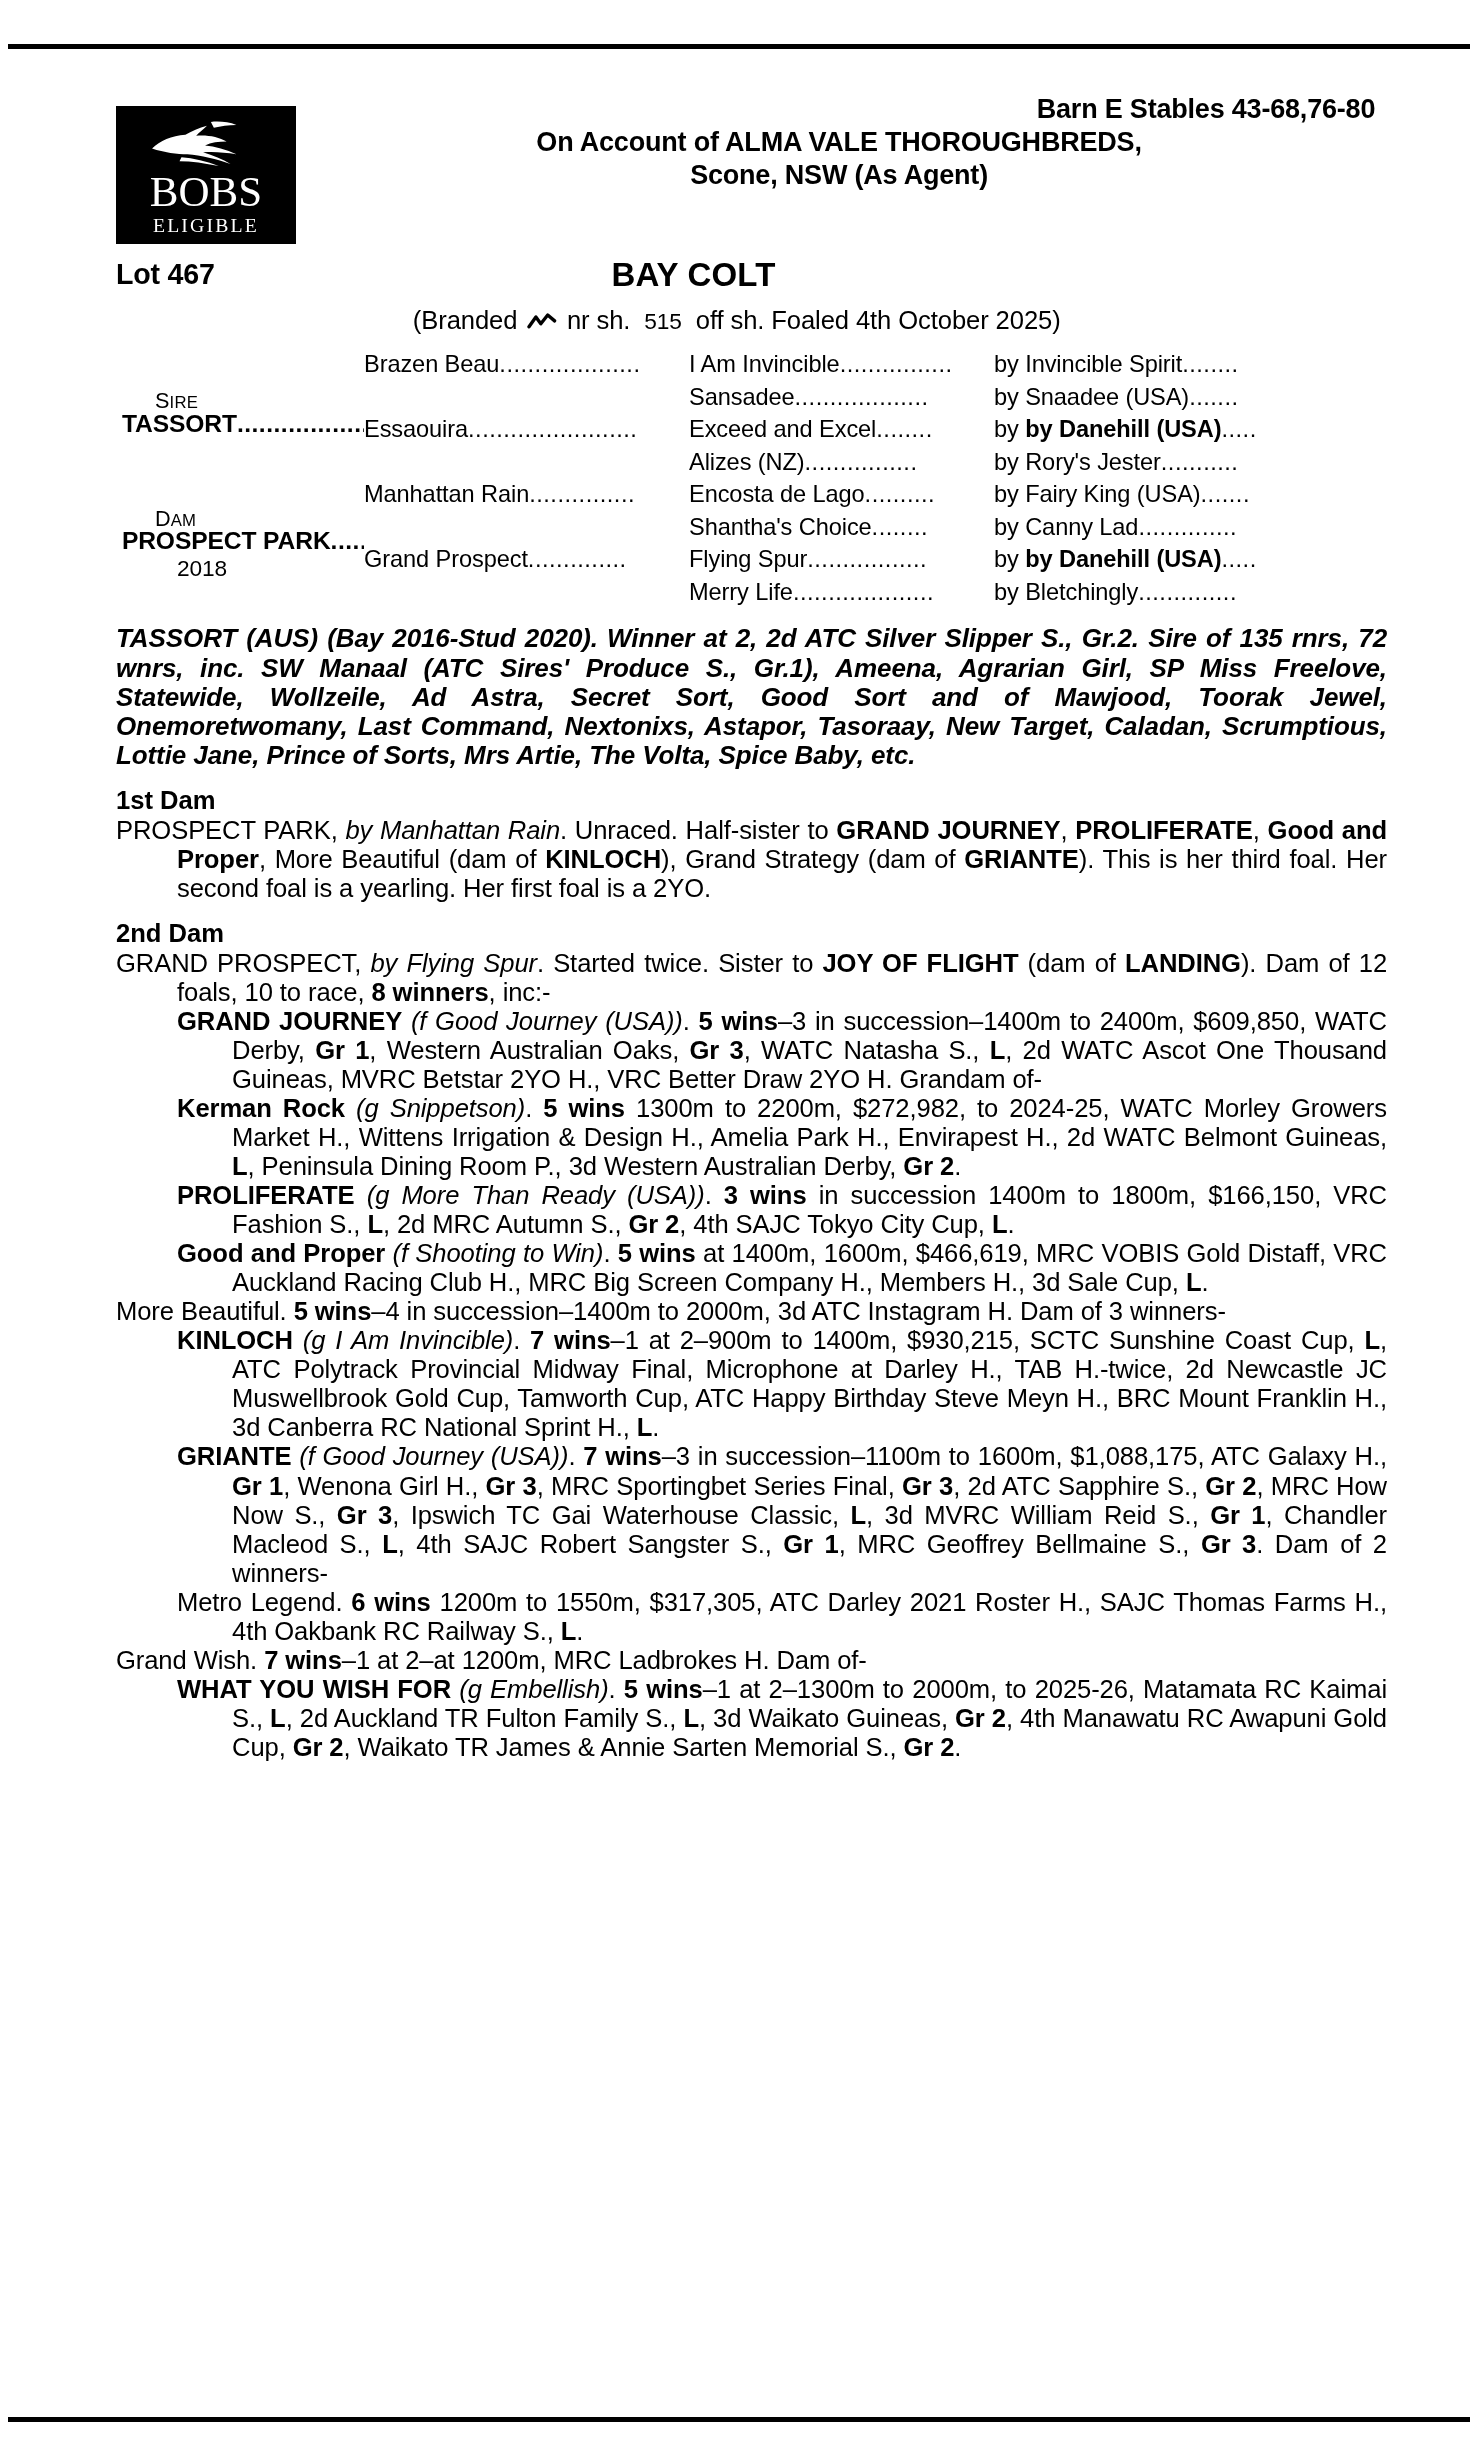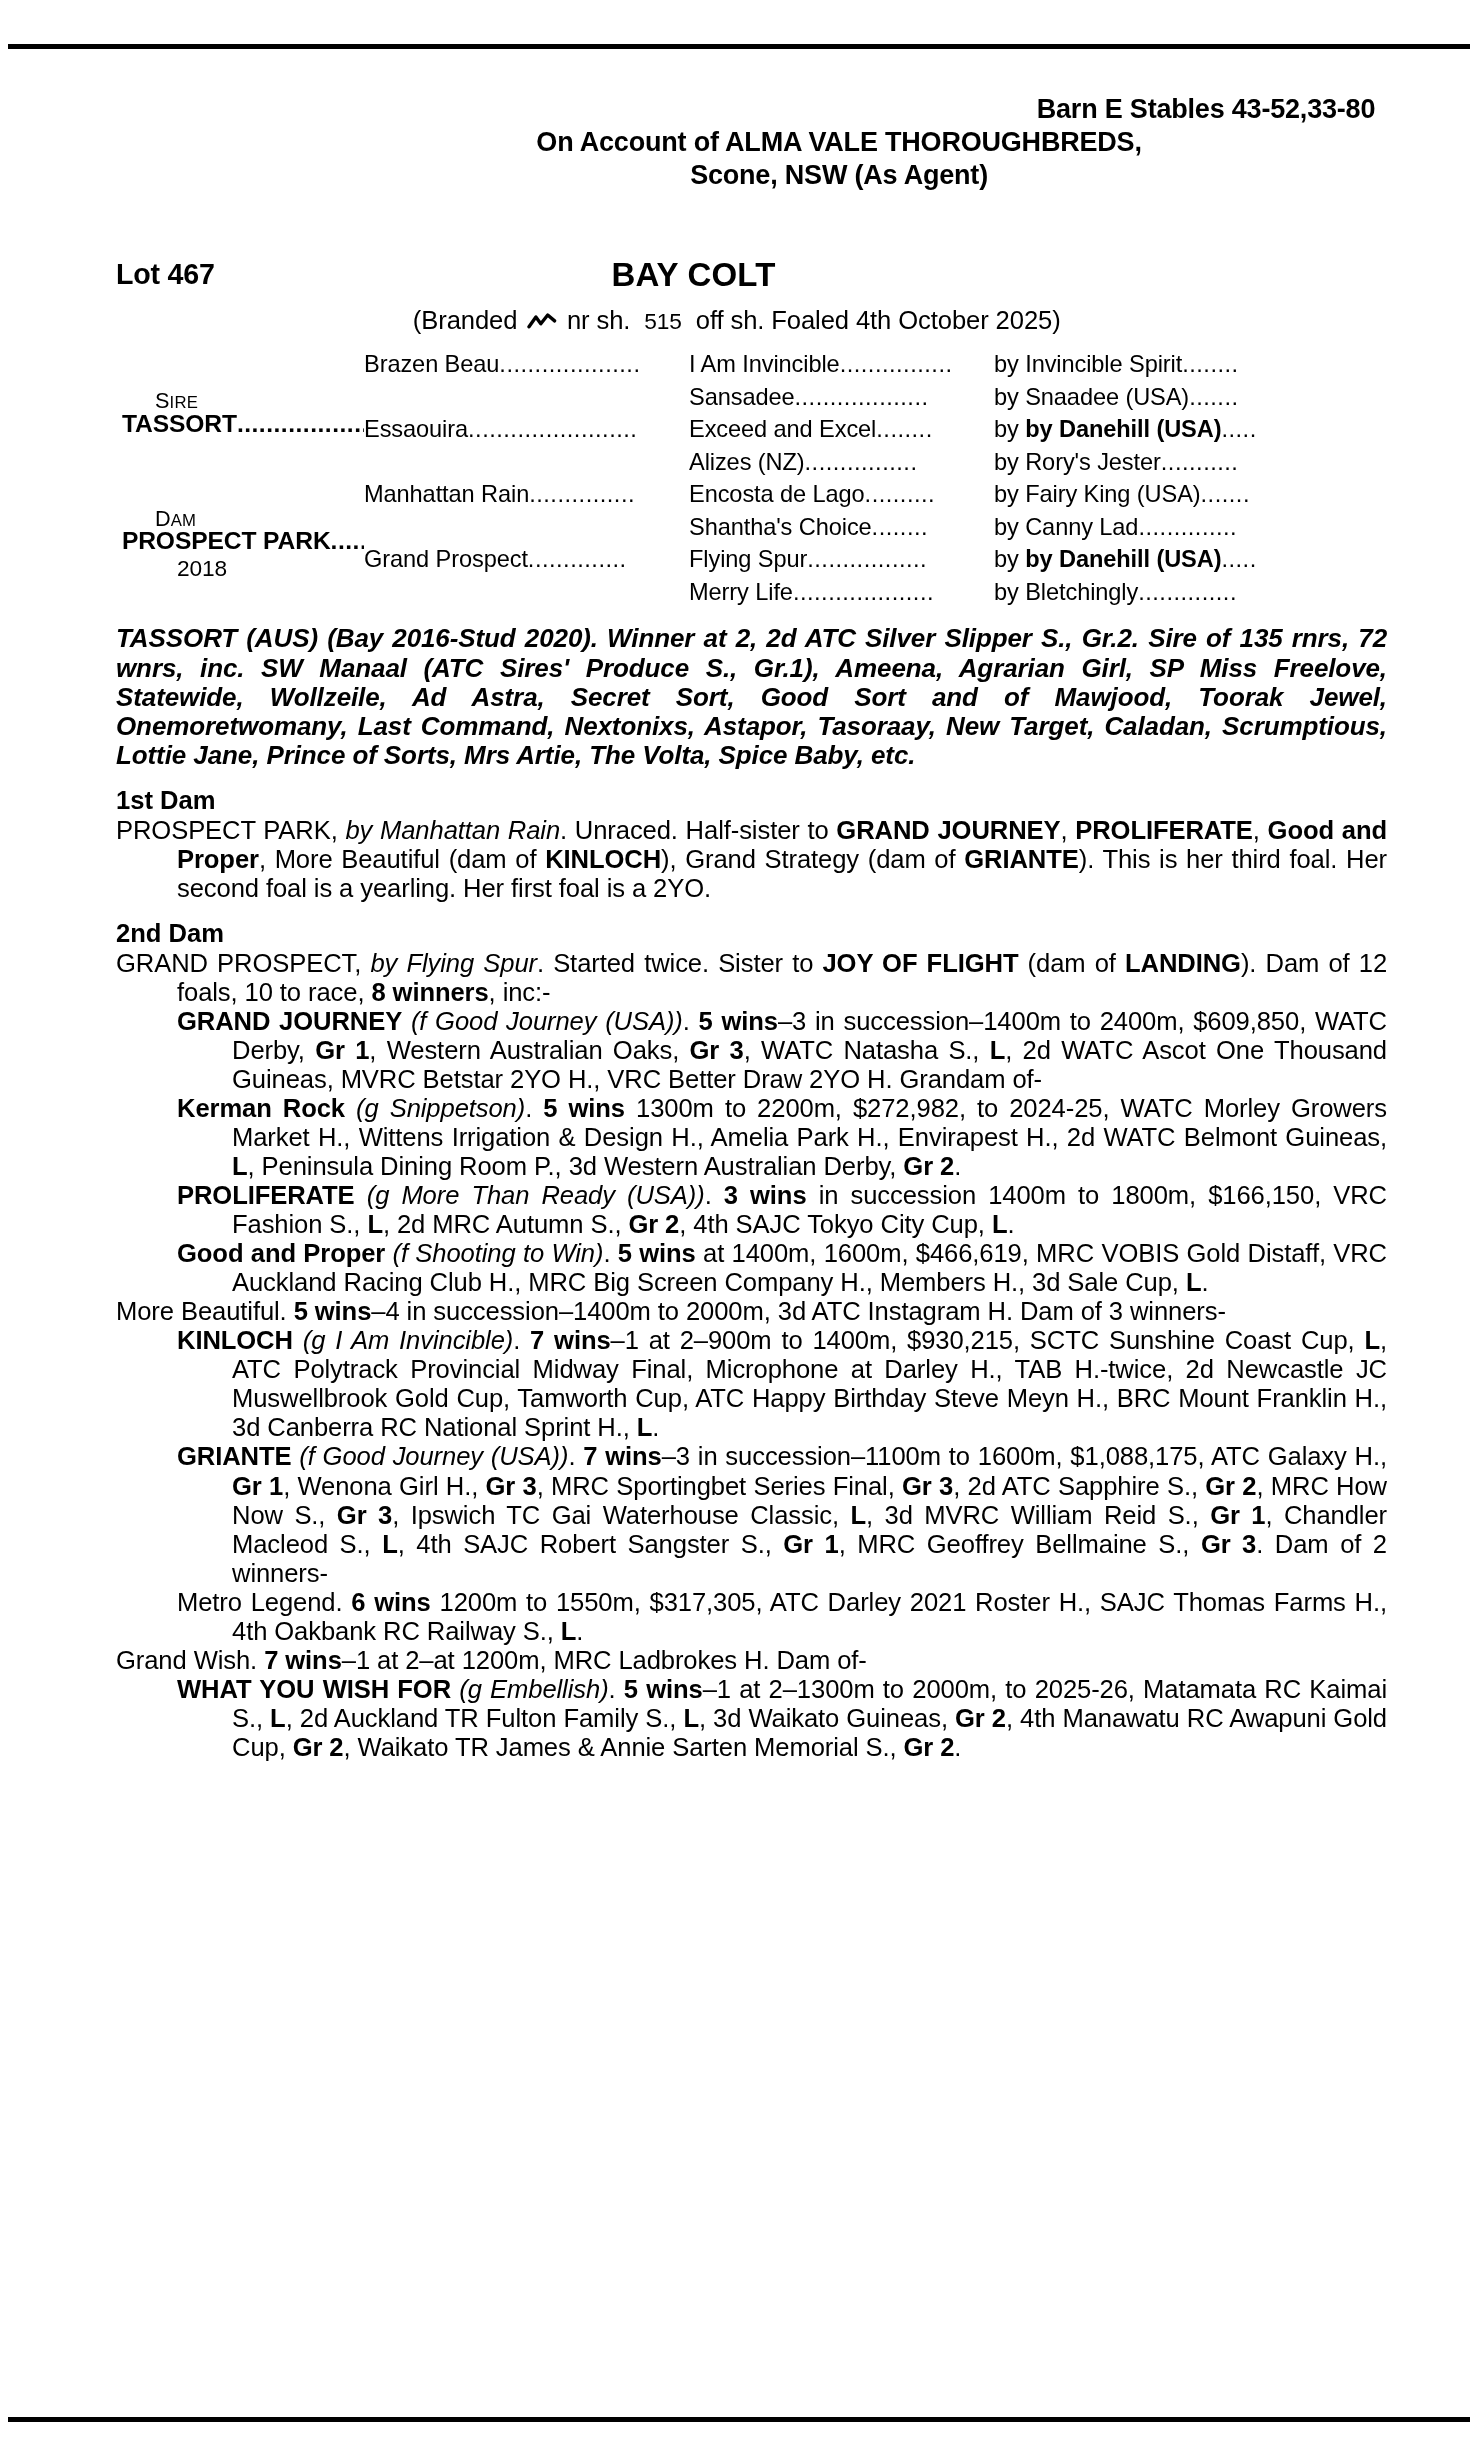--- a/index.html
+++ b/index.html
@@ -249,23 +249,32 @@
 
 <div class="page">
 
   <div class="rule rule-top"></div>
   <div class="rule rule-bottom"></div>
 
   <div class="content">
 
     <div class="header-row">
 
+      <div class="bobs-logo">
+        <svg class="bobs-horse" viewBox="0 0 130 52">
+          <path fill="#ffffff" d="M10 30 C18 22 30 17 44 16 C50 13 58 9 66 7 C62 11 58 14 55 17 C66 16 78 18 86 23 C78 23 70 24 64 27 C74 28 86 31 96 36 C84 34 72 33 62 34 C72 37 82 41 90 46 C76 41 60 37 46 36 C36 36 22 34 10 30 Z"></path>
+          <path fill="#ffffff" d="M70 3 C78 2 88 3 96 6 C88 6 80 7 73 9 Z"></path>
+          <path fill="#ffffff" d="M40 39 C52 40 66 43 78 48 C64 45 50 43 38 43 Z"></path>
+        </svg>
+        <div class="bobs-word">BOBS</div>
+        <div class="bobs-sub">ELIGIBLE</div>
+      </div>
 
       <div class="header-text">
-        <div class="barn-line">Barn E Stables 43-52,33-80</div>
+        <div class="barn-line">Barn E Stables 43-68,76-80</div>
         <div class="account-line">On Account of ALMA VALE THOROUGHBREDS,</div>
         <div class="account-line">Scone, NSW (As Agent)</div>
       </div>
     </div>
 
     <div class="lot-row">
       <div class="lot-no">Lot 467</div>
       <div class="colt-title">BAY COLT</div>
     </div>
 

